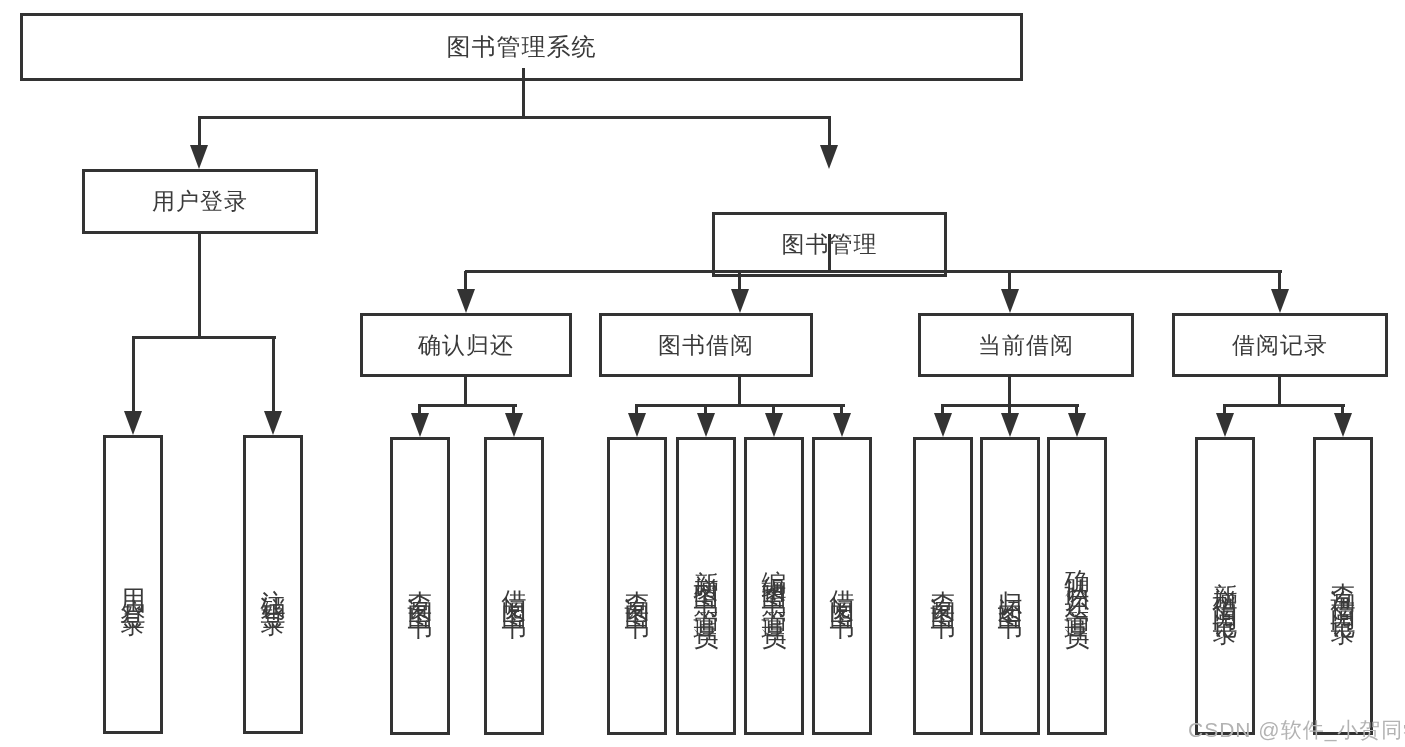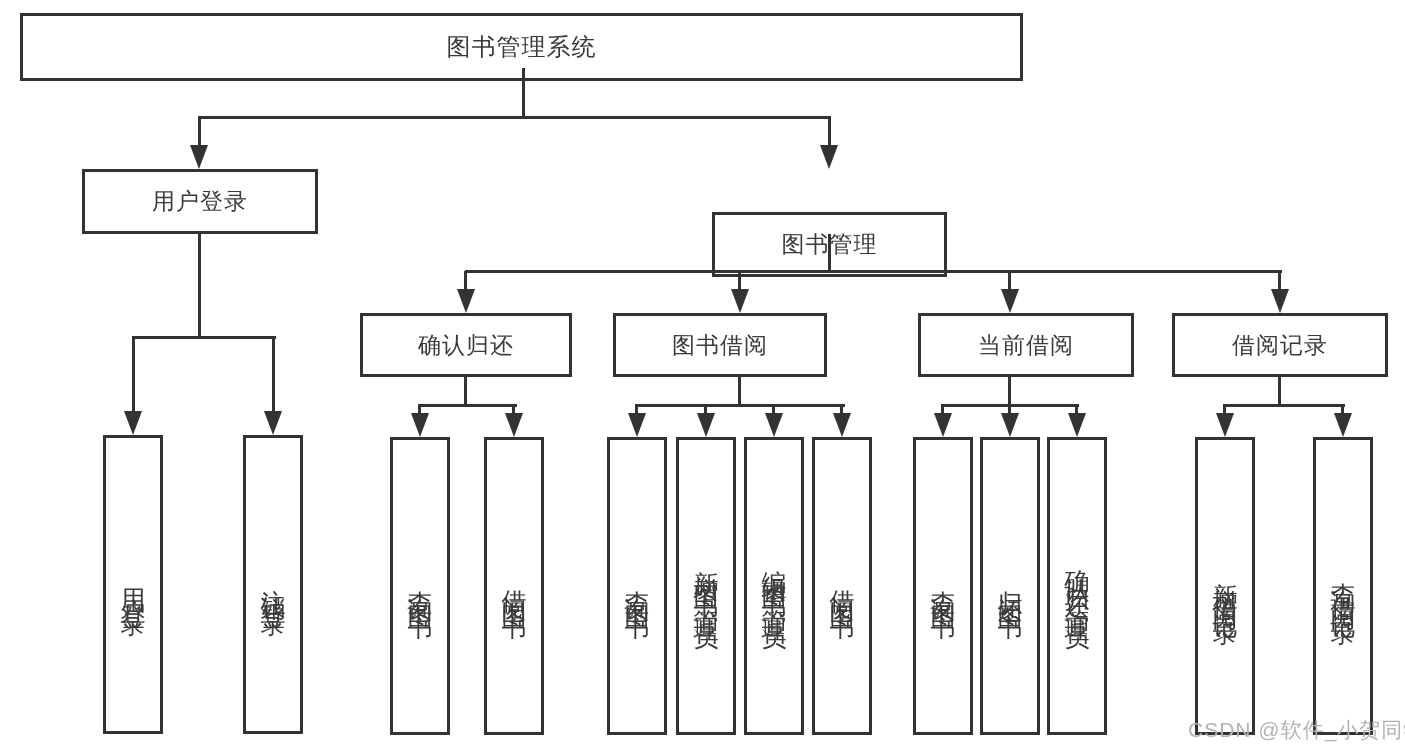--- a/index.html
+++ b/index.html
@@ -89,21 +89,21 @@
   <div class="line" style="left:738px;top:271px;width:3px;height:22px;"></div>
   <div class="arrow" style="left:731px;top:289px;"></div>
   <div class="line" style="left:1008px;top:271px;width:3px;height:22px;"></div>
   <div class="arrow" style="left:1001px;top:289px;"></div>
   <div class="line" style="left:1278px;top:271px;width:3px;height:22px;"></div>
   <div class="arrow" style="left:1271px;top:289px;"></div>
 
   <div class="box hbox" style="left:360px;top:313px;width:212px;height:64px;">
     <span>确认归还</span>
   </div>
-  <div class="box hbox" style="left:613px;top:313px;width:214px;height:64px;">
+  <div class="box hbox" style="left:599px;top:313px;width:214px;height:64px;">
     <span>图书借阅</span>
   </div>
   <div class="box hbox" style="left:902px;top:313px;width:216px;height:64px;margin-left:16px;">
     <span>当前借阅</span>
   </div>
   <div class="box hbox" style="left:1172px;top:313px;width:216px;height:64px;">
     <span>借阅记录</span>
   </div>
 
   <div class="line" style="left:464px;top:377px;width:3px;height:30px;"></div>

